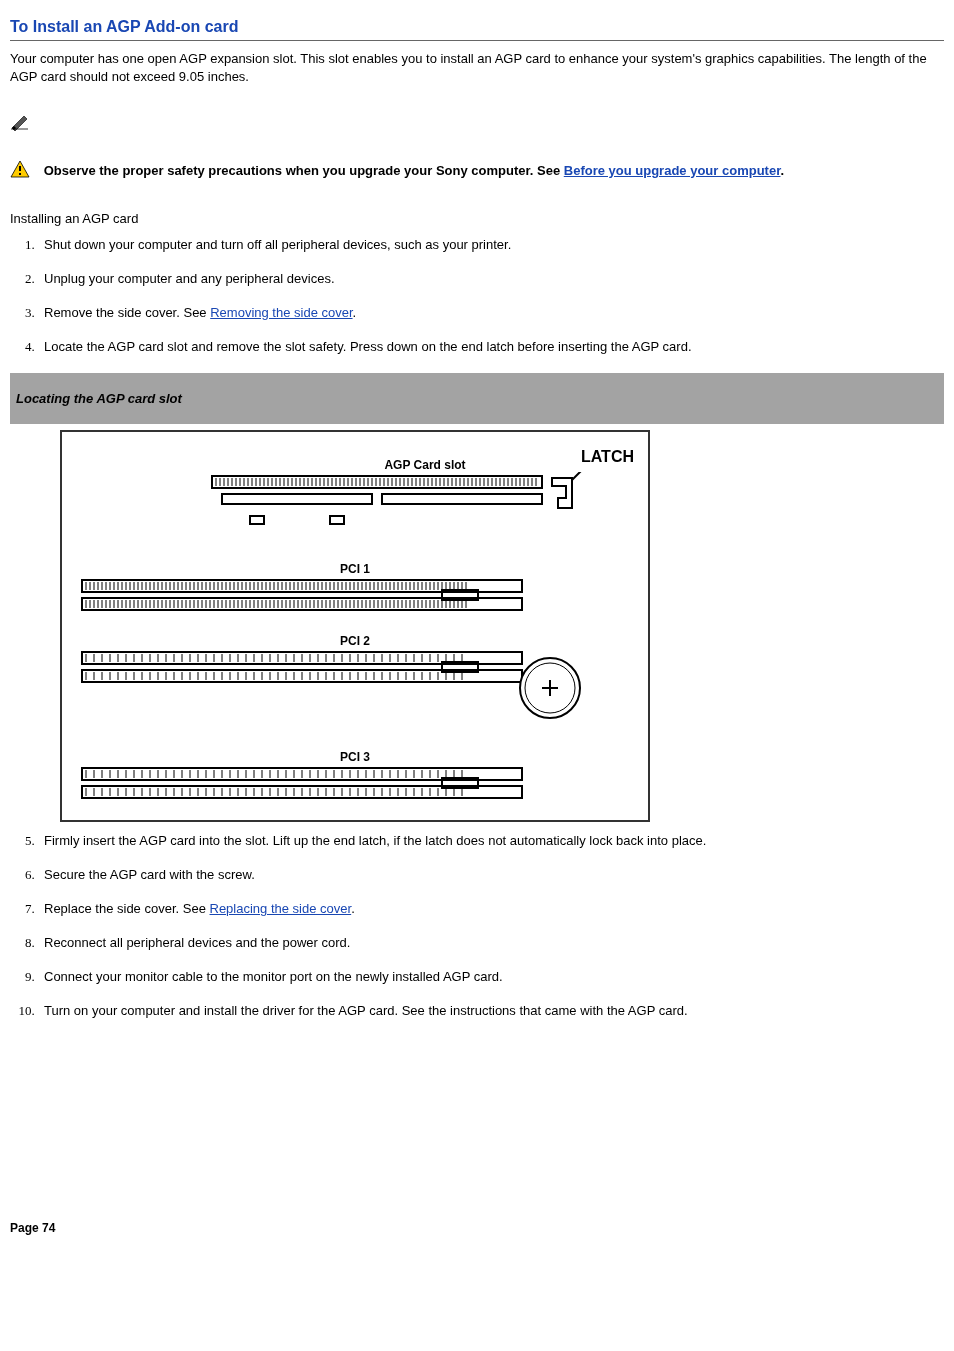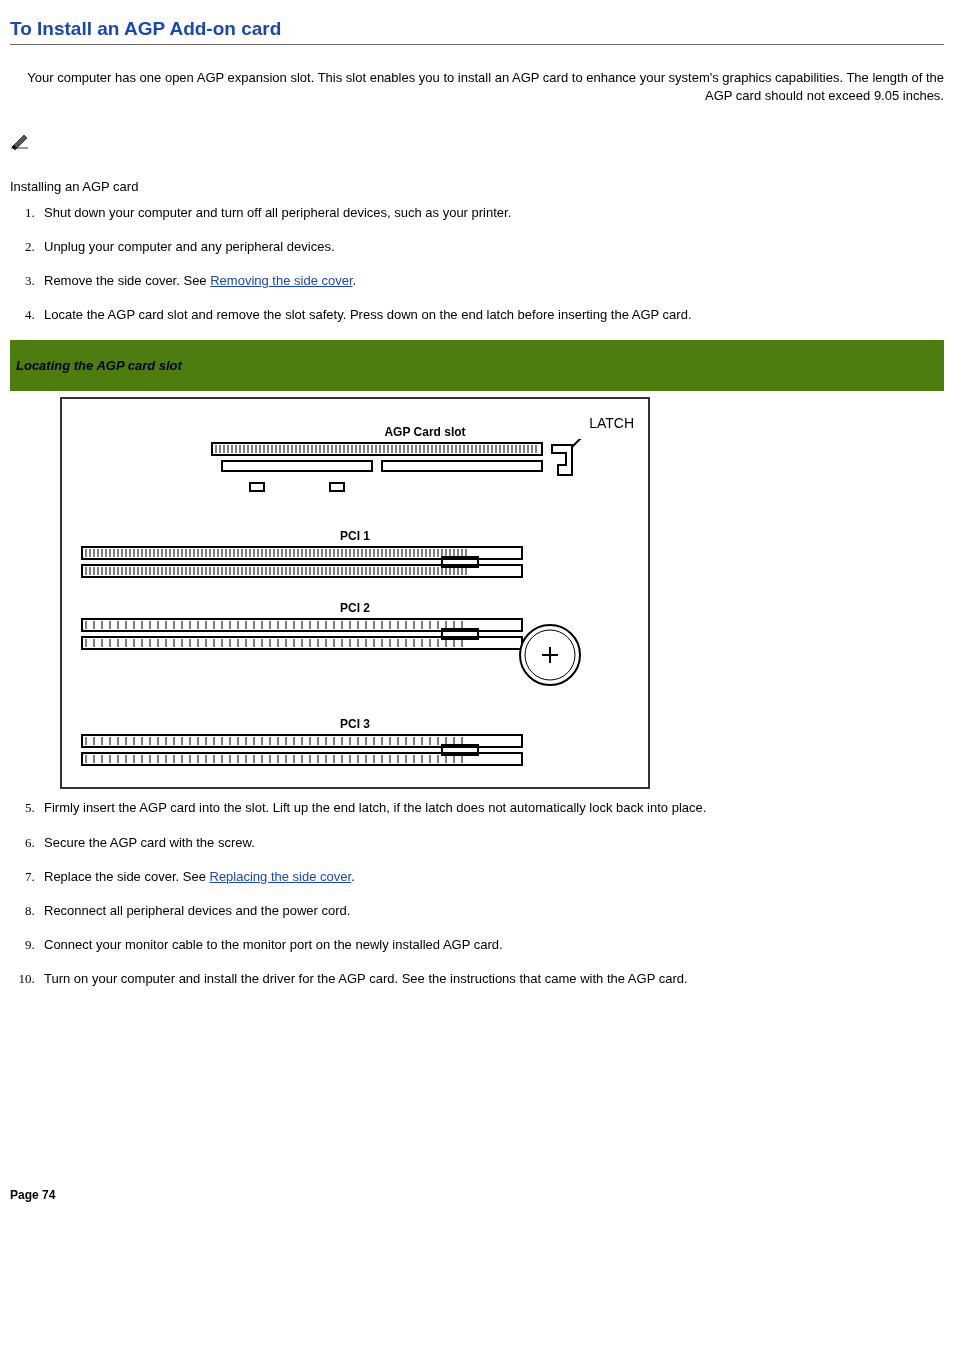--- a/index.html
+++ b/index.html
@@ -9,31 +9,30 @@
     font-family: Verdana, Geneva, Tahoma, sans-serif;
     font-size: 13px;
     color: #000000;
     width: 954px;
   }
   .page {
     padding: 18px 10px 10px 10px;
     box-sizing: border-box;
   }
   h1.title {
-    font-size: 19px;
+    font-size: 16px;
     font-weight: bold;
     color: #1947b3;
     margin: 0 0 6px 0;
     padding-bottom: 4px;
     border-bottom: 1px solid #666666;
   }
   p.intro {
-    margin: 24px 0 30px 0;
+    margin: 9px 0 30px 0;
     line-height: 1.4;
-    text-align: right;
   }
   .note-block {
     margin: 6px 0 22px 0;
     line-height: 1.4;
   }
   .note-icon {
     display: inline-block;
     vertical-align: middle;
     margin-right: 4px;
   }
@@ -63,21 +62,21 @@
     margin: 0 0 16px 0;
     padding-left: 6px;
     line-height: 1.4;
     font-family: Verdana, Geneva, sans-serif;
   }
   ol.steps > li::marker {
     font-family: "Times New Roman", Times, serif;
     font-size: 13px;
   }
   .caption-bar {
-    background: #4d7c0f;
+    background: #a3a3a3;
     font-style: italic;
     font-weight: bold;
     padding: 18px 6px;
     margin: 0 0 0 0;
   }
   .figure-wrap {
     margin: 6px 0 10px 50px;
   }
   .figure-box {
     width: 590px;
@@ -90,22 +89,22 @@
   }
   .fig-label {
     font-weight: bold;
     font-size: 12px;
     text-align: center;
   }
   .latch-label {
     position: absolute;
     right: 14px;
     top: 16px;
-    font-weight: normal;
-    font-size: 14px;
+    font-weight: bold;
+    font-size: 16px;
   }
   .slot-row {
     margin: 8px 0 22px 0;
     position: relative;
   }
   .slot-svg {
     display: block;
   }
   .page-number {
     text-align: left;
@@ -127,20 +126,30 @@
   <div class="note-block">
     <span class="note-icon">
       <svg width="20" height="16" viewBox="0 0 20 16">
         <path d="M2 14 L14 2 L17 5 L5 17 Z" fill="#555" stroke="#000" stroke-width="0.6" transform="translate(0,-2)"></path>
         <path d="M2 14 L4 12 L6 14 L4 16 Z" fill="#000" transform="translate(0,-2)"></path>
         <path d="M1 15 L18 15" stroke="#000" stroke-width="0.8" transform="translate(0,-2)"></path>
       </svg>
     </span>
   </div>
 
+  <div class="warn-block">
+    <span class="warn-icon">
+      <svg width="20" height="18" viewBox="0 0 20 18">
+        <polygon points="10,1 19,17 1,17" fill="#ffcc00" stroke="#000" stroke-width="0.8"></polygon>
+        <rect x="9" y="6" width="2" height="5" fill="#000"></rect>
+        <rect x="9" y="13" width="2" height="2" fill="#000"></rect>
+      </svg>
+    </span>
+    <span>Observe the proper safety precautions when you upgrade your Sony computer. See </span><a href="#" class="link">Before you upgrade your computer</a><span>.</span>
+  </div>
 
   <div class="sub-head">Installing an AGP card</div>
 
   <ol class="steps">
     <li>Shut down your computer and turn off all peripheral devices, such as your printer.</li>
     <li>Unplug your computer and any peripheral devices.</li>
     <li>
       <span>Remove the side cover. See </span><a href="#" class="link">Removing the side cover</a><span>.</span>
     </li>
     <li>Locate the AGP card slot and remove the slot safety. Press down on the end latch before inserting the AGP card.</li>

